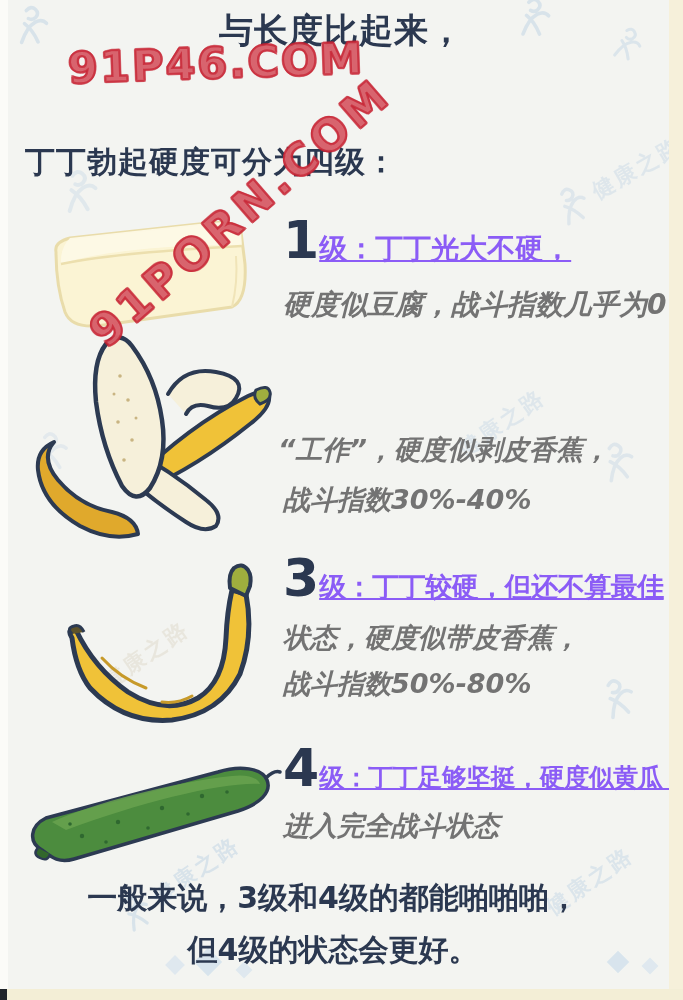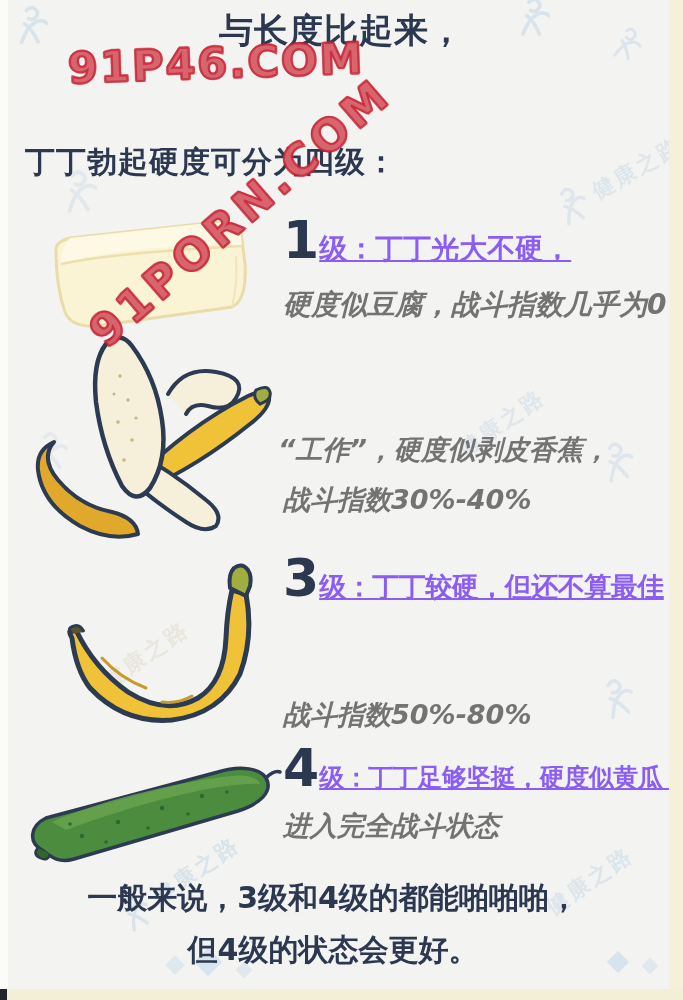--- a/index.html
+++ b/index.html
@@ -154,21 +154,22 @@
     <svg width="238" height="192" viewBox="0 0 238 192">
       <path d="M30,88 Q24,78 34,80 Q52,118 86,142 Q124,166 156,148 Q182,132 184,88 Q185,62 190,40 L204,44 Q212,86 198,124 Q178,164 130,170 Q82,174 48,138 Q34,120 30,88 Z" stroke="#2c3a52" stroke-width="5" stroke-linejoin="round" fill="#f0c238"></path>
       <path d="M188,38 q-2,-14 4,-20 q8,-6 14,2 q4,6 2,16 l-4,10 Z" stroke="#2c3a52" stroke-width="4" stroke-linejoin="round" fill="#9fae3e"></path>
       <path d="M30,84 q-6,-6 2,-8 q6,-2 10,6" fill="#5d522a" stroke="#2c3a52" stroke-width="3"></path>
       <path d="M60,108 q18,20 44,30 M120,152 q16,2 30,-6" fill="none" stroke="#c79a2a" stroke-width="3" stroke-linecap="round"></path>
     </svg>
   </div>
   <div class="abs lvl-heading" style="left:283px;top:548px;">
     <span class="lvl-num">3</span><span class="lvl-txt" style="letter-spacing:-0.5px;">级：丁丁较硬，但还不算最佳</span>
   </div>
-  <div class="abs lvl-line" style="left:283px;top:666px;margin-top:31px;">战斗指数50%-80%</div>
+  <div class="abs lvl-line" style="left:283px;top:620px;">状态，硬度似带皮香蕉，</div>
+  <div class="abs lvl-line" style="left:283px;top:666px;">战斗指数50%-80%</div>
 
   <div class="abs" style="left:22px;top:752px;">
     <svg width="266" height="120" viewBox="0 0 266 120">
       <path d="M20,98 C6,90 8,74 24,66 L196,20 C218,13 240,16 245,28 C250,40 238,52 216,59 L52,107 C36,112 28,104 20,98 Z" stroke="#2c3a52" stroke-width="3.5" stroke-linejoin="round" fill="#4c8c3e"></path>
       <path d="M30,70 C70,52 150,30 210,24 C226,22 236,26 238,32 C200,30 120,50 44,78 Z" fill="#68a24f" opacity="0.85"></path>
       <g fill="#2f6830">
         <circle cx="60" cy="84" r="2.2"></circle>
           <circle cx="96" cy="70" r="2.2"></circle>
           <circle cx="140" cy="56" r="2.2"></circle>
         <circle cx="180" cy="44" r="2.2"></circle>

